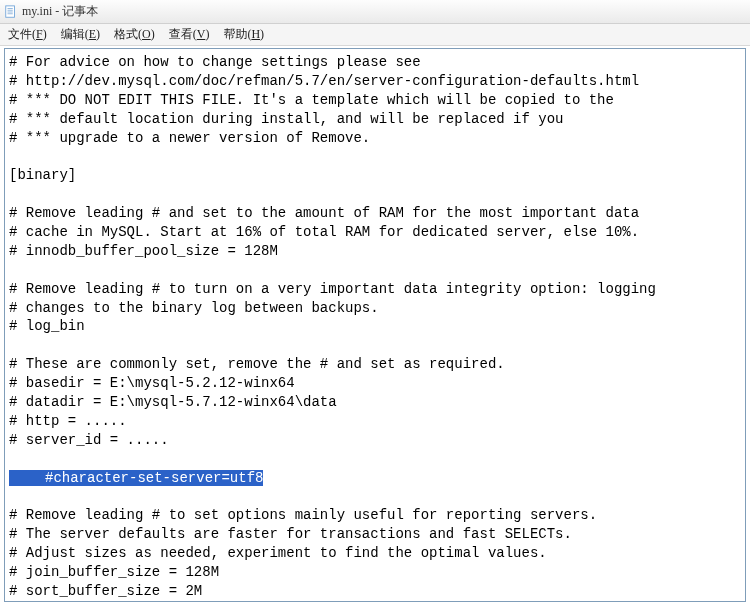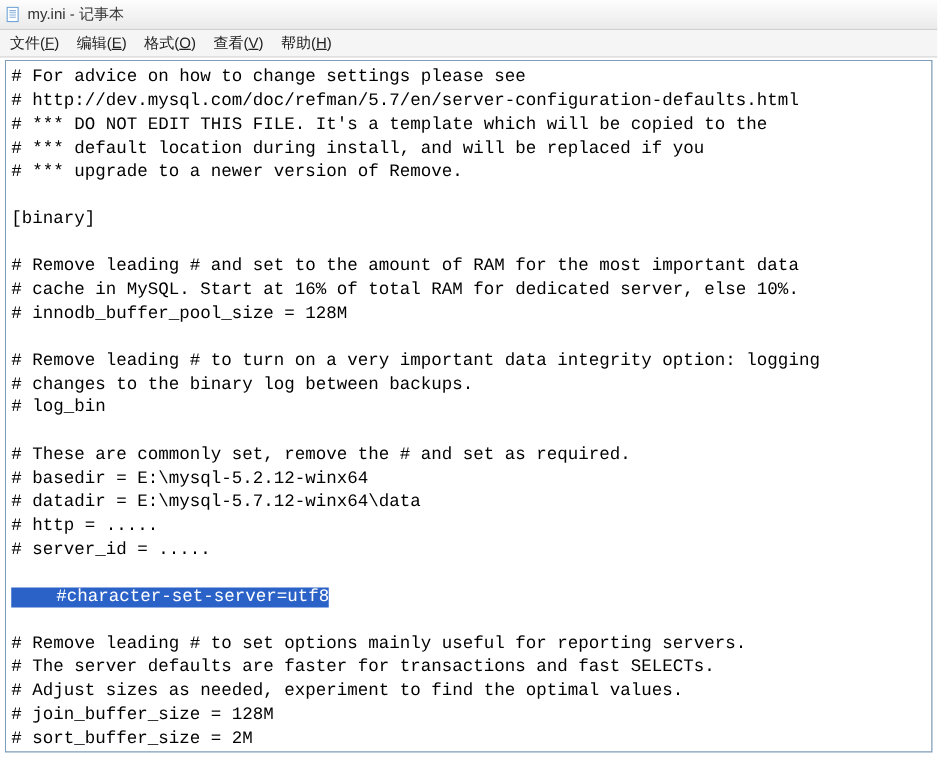--- a/index.html
+++ b/index.html
@@ -18,31 +18,32 @@
       display: flex;
       align-items: center;
       padding: 0 4px;
       gap: 4px;
     }
     .titlebar .icon {
       width: 14px; height: 14px;
       display: inline-flex; align-items: center; justify-content: center;
     }
     .titlebar .icon svg { width: 14px; height: 14px; }
-    .titlebar .title { color: #333; font-size: 12px; }
+    .titlebar .title { color: #333; font-size: 12px; font-family: Liberation Serif, serif; }
     .menubar {
       background: #f5f5f5;
       border-bottom: 1px solid #d8d8d8;
       height: 22px;
       display: flex;
       align-items: center;
       padding: 0 8px;
       gap: 14px;
       font-size: 12px;
       color: #222;
+      font-family: Liberation Serif, serif;
     }
     .menubar .menu-item { cursor: default; }
     .menubar .menu-item .accel { text-decoration: underline; }
     .content-wrap {
       border: 1px solid #7f9db9;
       margin: 2px 4px 4px 4px;
       height: calc(608px - 24px - 22px - 8px);
       overflow: auto;
       background: #fff;
       position: relative;

